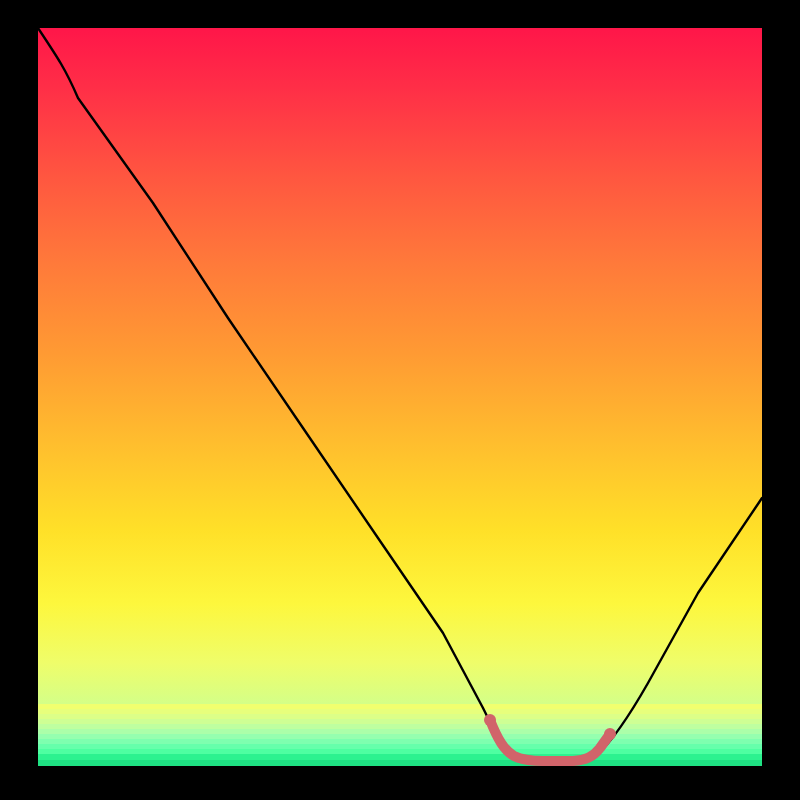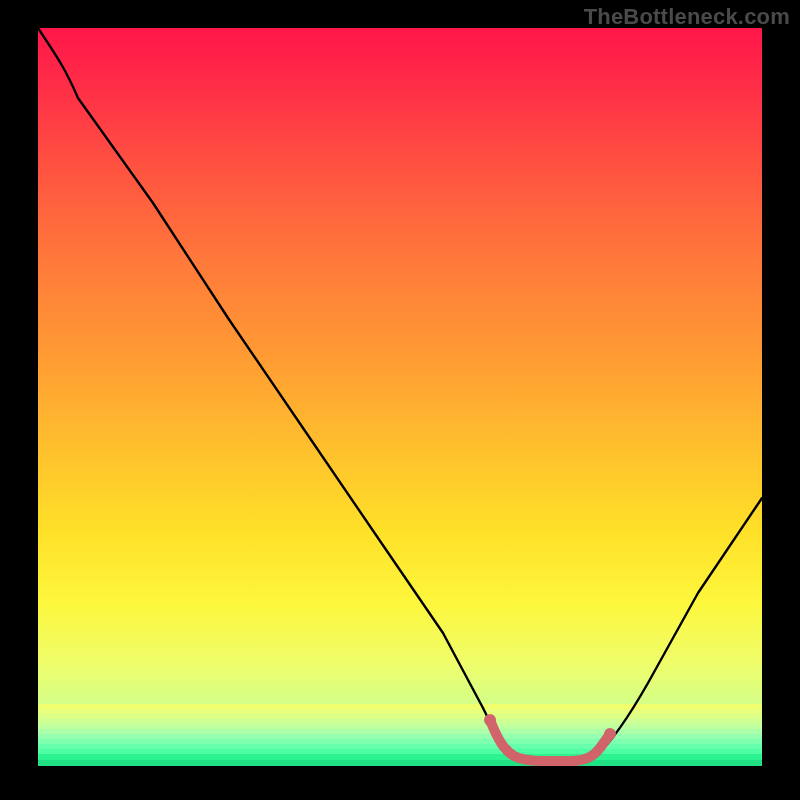--- a/index.html
+++ b/index.html
@@ -63,21 +63,20 @@
   .bands div { width: 100%; }
   .curve-svg {
     position: absolute;
     inset: 0;
   }
 </style>
 </head>
 <body>
 
 <div class="frame">
-  <div class="watermark">TheBottleneck.com</div>
 
   <div class="plot-area">
     <div class="gradient"></div>
 
     <div class="bands">
       <div style="height:5px;background:#f1ff6f;"></div>
       <div style="height:5px;background:#e7ff7c;"></div>
       <div style="height:5px;background:#dcff88;"></div>
       <div style="height:5px;background:#ceff94;"></div>
       <div style="height:5px;background:#beffa0;"></div>

